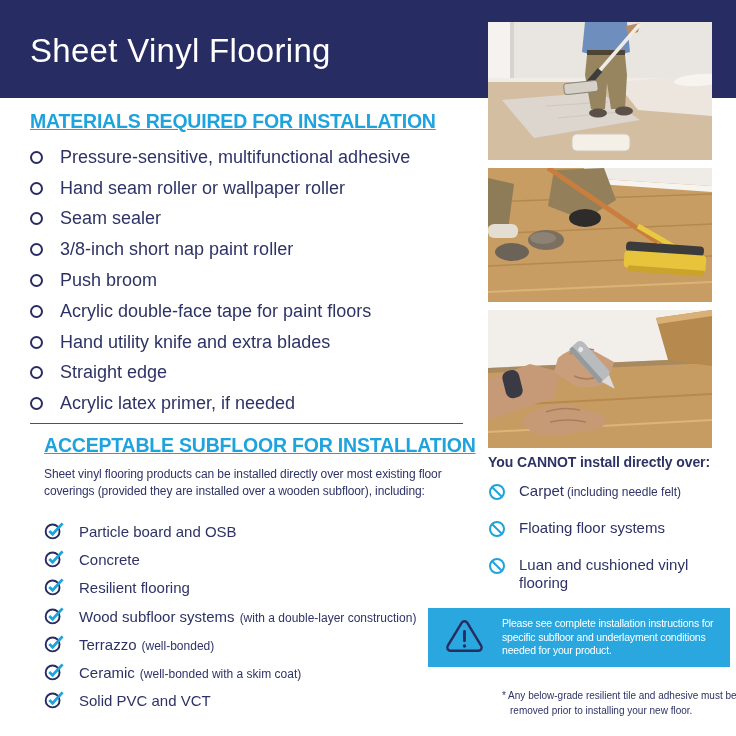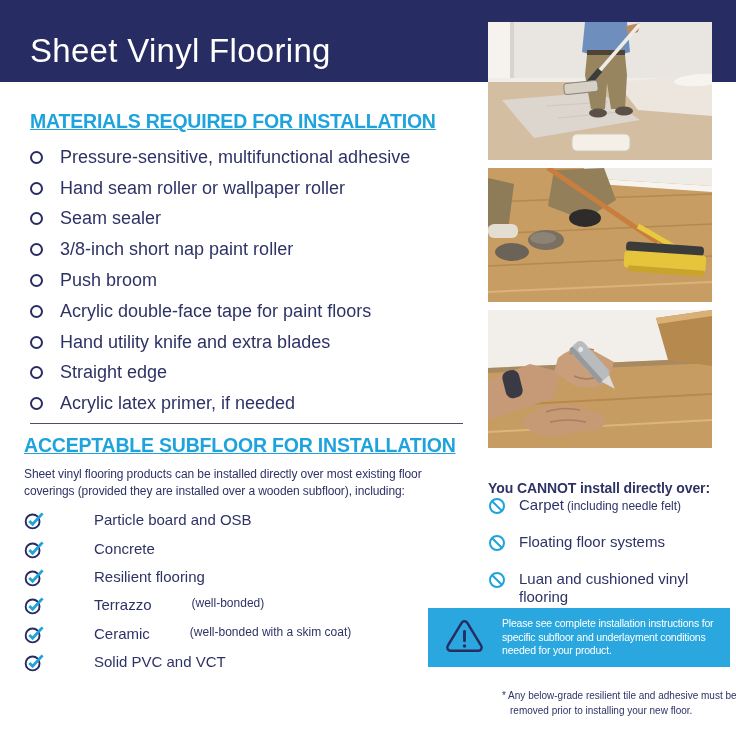--- a/index.html
+++ b/index.html
@@ -13,21 +13,21 @@
   body{
     width:736px;height:736px;overflow:hidden;position:relative;
     background:#ffffff;
     font-family:"Liberation Sans","DejaVu Sans",sans-serif;
     color:var(--text);
   }
   .page{position:absolute;inset:0;}
 
   
   .header{
-    position:absolute;top:0;left:0;width:736px;height:82px;
+    position:absolute;top:0;left:0;width:736px;height:98px;
     background:var(--navy);z-index:1;
   }
   .header h1{
     margin:0;position:absolute;left:30px;top:32px;
     font-size:33px;font-weight:500;letter-spacing:.3px;color:#ffffff;
   }
 
   
   .photos{position:absolute;left:488px;top:22px;width:224px;z-index:2;}
   .photo{width:224px;display:block;margin:0 0 8px 0;background:#ddd;}
@@ -49,40 +49,40 @@
     border:2px solid var(--navy);margin-right:17px;
   }
   .b-label{font-size:18px;color:var(--text);}
 
   .divider{
     position:absolute;left:30px;top:423px;width:433px;height:0;
     border:none;border-top:1px solid #4a4e74;margin:0;
   }
 
   
-  .subfloor{position:absolute;left:24px;top:434px;width:440px;z-index:3;}
+  .subfloor{position:absolute;left:44px;top:434px;width:440px;z-index:3;}
   .intro{
     margin:9px 0 0 0;font-size:12px;font-weight:400;line-height:17.2px;
     color:var(--text);letter-spacing:-.1px;
   }
   .check-list{margin-top:11px;}
-  .c-row{display:flex;align-items:flex-start;height:28.3px;gap:35px;}
+  .c-row{display:flex;align-items:flex-end;height:28.3px;}
   .c-row svg{flex:0 0 auto;margin-right:14px;}
   .c-label{font-size:15px;color:var(--text);white-space:nowrap;}
   .c-note{font-size:12px;color:var(--text);margin-left:5px;white-space:nowrap;}
   .ring{stroke:var(--navy);}
   .tick{stroke:var(--cyan);}
 
   
-  .cannot{position:absolute;left:488px;top:480px;width:235px;z-index:3;}
+  .cannot{position:absolute;left:488px;top:454px;width:235px;z-index:3;}
   .cannot-h{
     margin:0;font-size:14px;font-weight:700;letter-spacing:-.1px;
     color:var(--text);white-space:nowrap;
   }
-  .no-list{}
+  .no-list{margin-top:12px;}
   .n-row{display:flex;align-items:flex-start;min-height:28px;margin-bottom:9px;}
   .n-row svg{flex:0 0 auto;margin-right:13px;margin-top:1px;}
   .n-txt{width:200px;font-size:15px;line-height:17.5px;color:var(--text);}
   .n-note{font-size:12px;margin-left:3px;}
   .slash{stroke:var(--cyan);}
 
   
   .notice{
     position:absolute;left:428px;top:608px;width:302px;height:59px;
     background:var(--boxcyan);display:flex;align-items:center;z-index:3;justify-content:center;
@@ -252,20 +252,28 @@
             <path class="tick" d="M5.5 10.5 L9 14 L19.5 2.5" fill="none" stroke-width="3"></path>
           </svg>
         <span class="c-label">Resilient flooring</span>
           <span class="c-note"></span>
       </div>
       <div class="c-row">
         <svg width="21" height="19" viewBox="0 0 22 20">
             <circle class="ring" cx="9" cy="11" r="7.3" fill="none" stroke-width="2"></circle>
             <path class="tick" d="M5.5 10.5 L9 14 L19.5 2.5" fill="none" stroke-width="3"></path>
           </svg>
+        <span class="c-label">Wood subfloor systems</span>
+          <span class="c-note">(with a double-layer construction)</span>
+      </div>
+      <div class="c-row">
+        <svg width="21" height="19" viewBox="0 0 22 20">
+            <circle class="ring" cx="9" cy="11" r="7.3" fill="none" stroke-width="2"></circle>
+            <path class="tick" d="M5.5 10.5 L9 14 L19.5 2.5" fill="none" stroke-width="3"></path>
+          </svg>
         <span class="c-label">Terrazzo</span>
           <span class="c-note">(well-bonded)</span>
       </div>
       <div class="c-row">
         <svg width="21" height="19" viewBox="0 0 22 20">
             <circle class="ring" cx="9" cy="11" r="7.3" fill="none" stroke-width="2"></circle>
             <path class="tick" d="M5.5 10.5 L9 14 L19.5 2.5" fill="none" stroke-width="3"></path>
           </svg>
         <span class="c-label">Ceramic</span>
           <span class="c-note">(well-bonded with a skim coat)</span>

